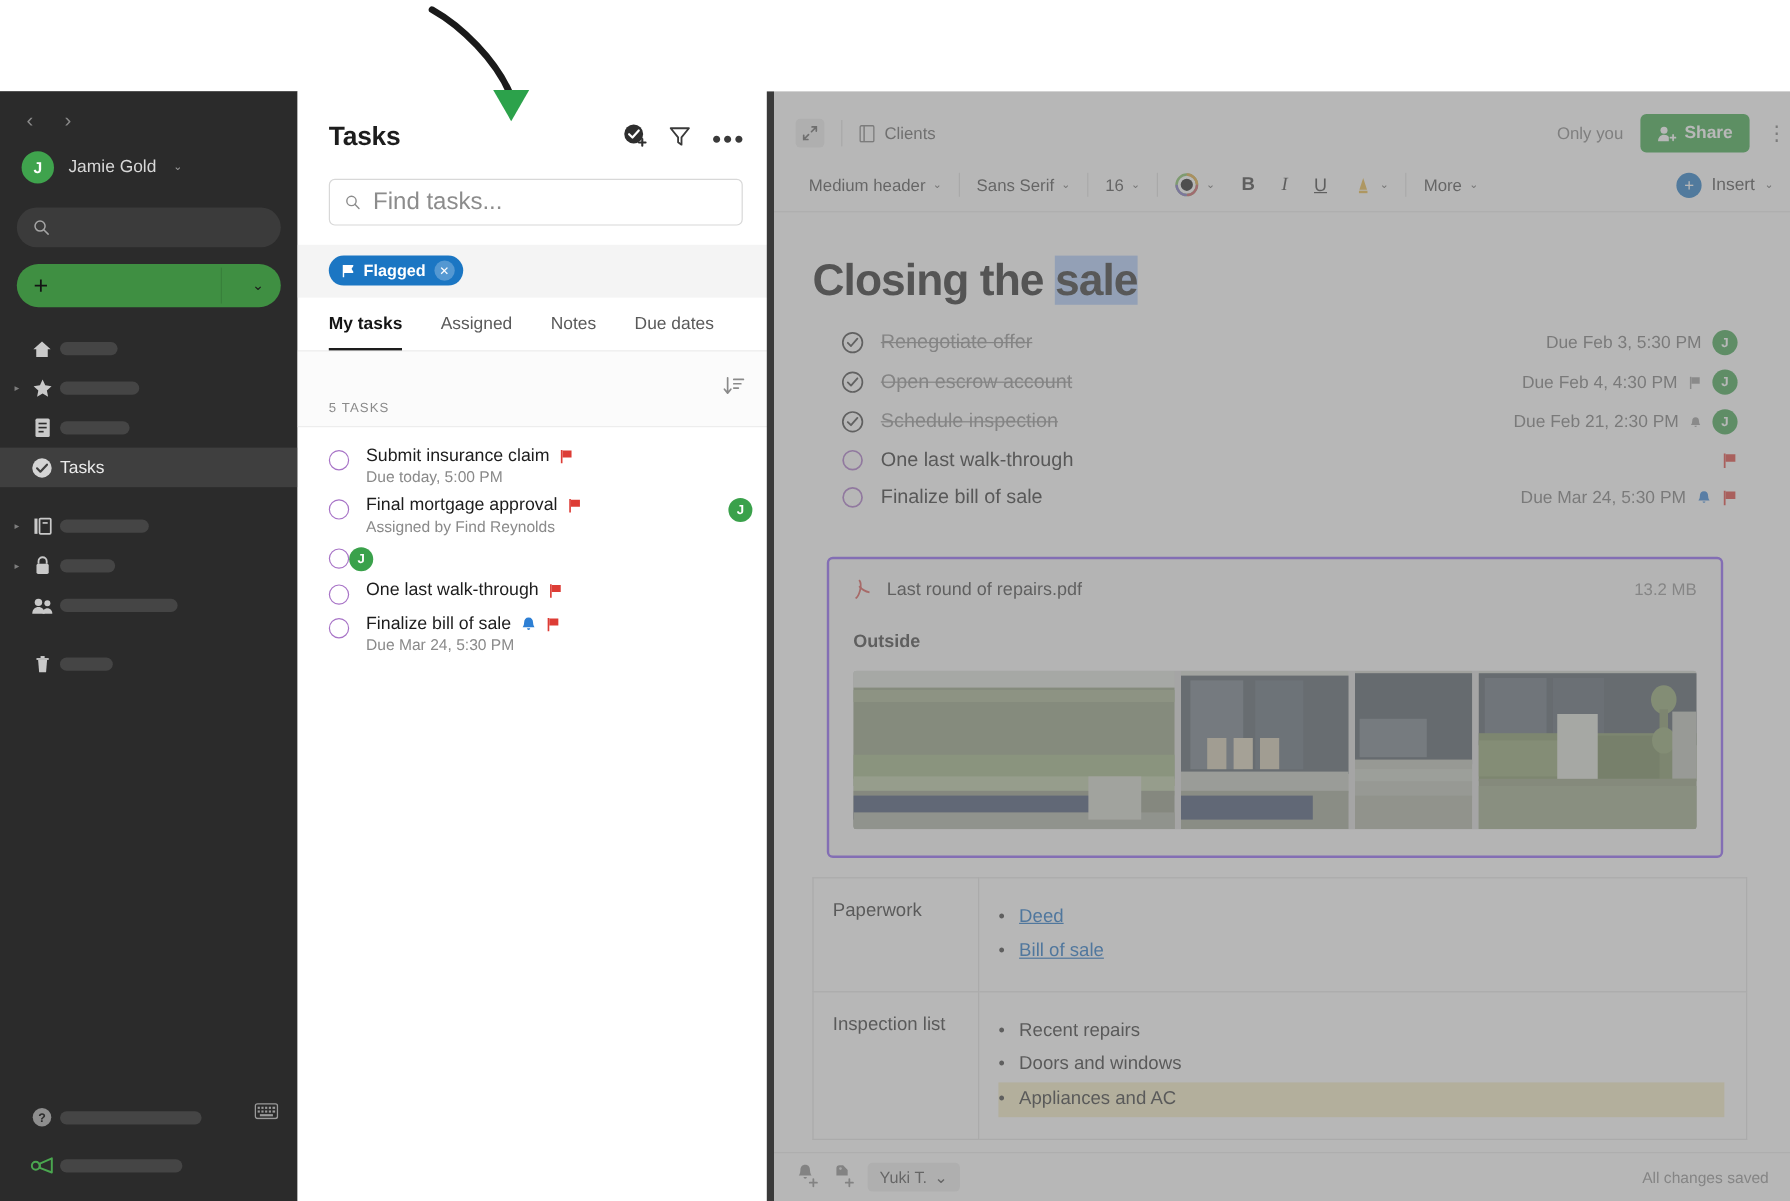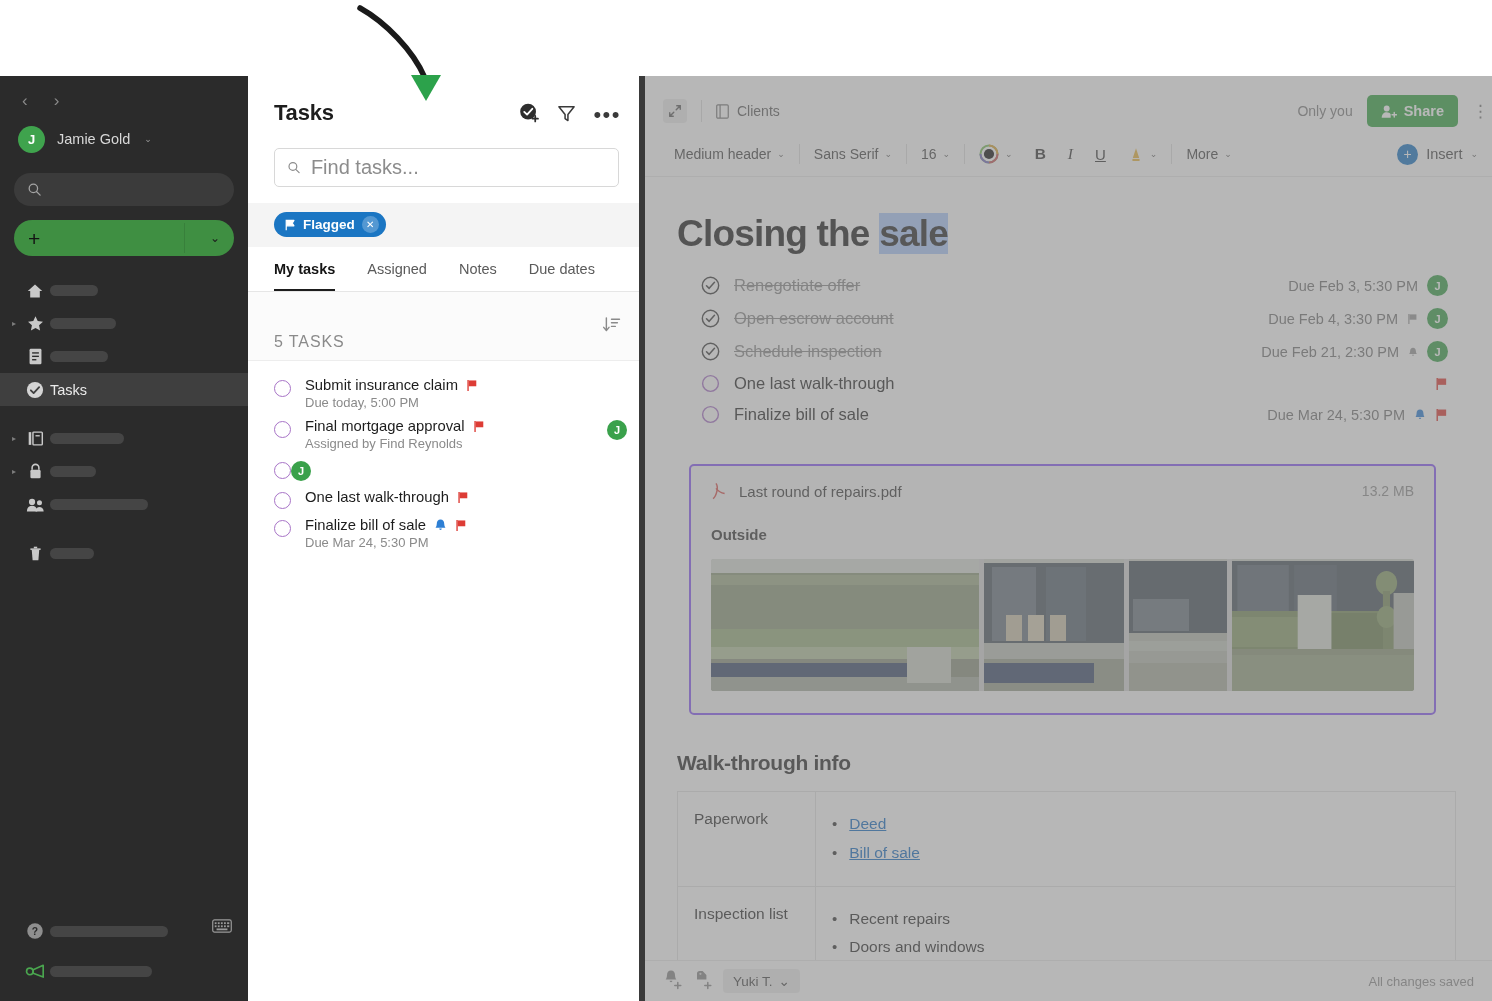--- a/index.html
+++ b/index.html
@@ -95,21 +95,21 @@
   .tk-tab {
     font-size:14.5px; color:#5a5a5a; padding:14px 0 12px 0; margin-right:32px;
     border-bottom:2.5px solid transparent; white-space:nowrap;
   }
   .tk-tab.sel { color:#141414; font-weight:bold; border-bottom-color:#1d1d1d; }
 
   .tk-countrow {
     display:flex; align-items:center; padding:9px 24px 9px 26px;
     background:#fbfbfb; border-bottom:1px solid #ededed;
   }
-  .tk-count { font-size:16px; letter-spacing:0.9px; color:#8a8a8a;margin-top:32px; }
+  .tk-count { font-size:11px; letter-spacing:0.9px; color:#8a8a8a;margin-top:32px; }
   .tk-sort { margin-left:auto; }
 
   .tk-items { padding:12px 0 0 0; }
   .tk-item { display:flex; padding:4px 18px 4px 26px; align-items:flex-start; }
   .tk-circle {
     width:17px; height:17px; border-radius:50%; border:1.7px solid #a874c7;
     flex:0 0 17px; margin-top:3px;
   }
   .tk-body { margin-left:14px; flex:1 1 auto; min-width:0; }
   .tk-row1 { display:flex; align-items:center; gap:8px; }
@@ -611,21 +611,21 @@
           </span>
         </div>
 
         <div class="cl-item done">
           <svg class="cl-chk" viewBox="0 0 20 20">
             <circle cx="10" cy="10" r="8.6" fill="none" stroke="#3f3f3f" stroke-width="1.5"></circle>
             <path d="M5.8 10.2 L8.6 13 L14.2 6.6" stroke="#3f3f3f" stroke-width="1.6" fill="none" stroke-linecap="round" stroke-linejoin="round"></path>
           </svg>
           <span class="cl-txt">Open escrow account</span>
           <span class="cl-right">
-            <span class="cl-due">Due Feb 4, 3:30 PM</span>
+            <span class="cl-due">Due Feb 4, 4:30 PM</span>
             <svg width="11" height="12" viewBox="0 0 14 15">
               <path d="M2.4 1 V14" stroke="#9a9a9a" stroke-width="1.6"></path>
                 <path d="M3.2 1.6 H12 V8.4 H3.2 Z" fill="#9a9a9a"></path>
             </svg>
             <span class="cl-av">J</span>
           </span>
         </div>
 
         <div class="cl-item done">
           <svg class="cl-chk" viewBox="0 0 20 20">
@@ -740,21 +740,20 @@
               <rect x="170" y="32" width="8" height="34" fill="#7c8f60"></rect>
               <circle cx="174" cy="58" r="11" fill="#8aa06a"></circle>
               <rect x="182" y="34" width="23" height="56" fill="#b9bdb4"></rect>
               <rect y="90" width="205" height="42" fill="#8f9a7b"></rect>
               <rect y="96" width="205" height="36" fill="#97a484"></rect>
             </svg>
           </div>
         </div>
       </div>
 
-      <div class="wt-title">Walk-through info</div>
       <table class="wt-table">
         <tbody>
             <tr>
           <td class="wt-k">Paperwork</td>
           <td>
             <ul class="wt-ul">
               <li>
                     <span class="bullet">•</span>
                     <span class="wt-link">Deed</span>
                   </li>

